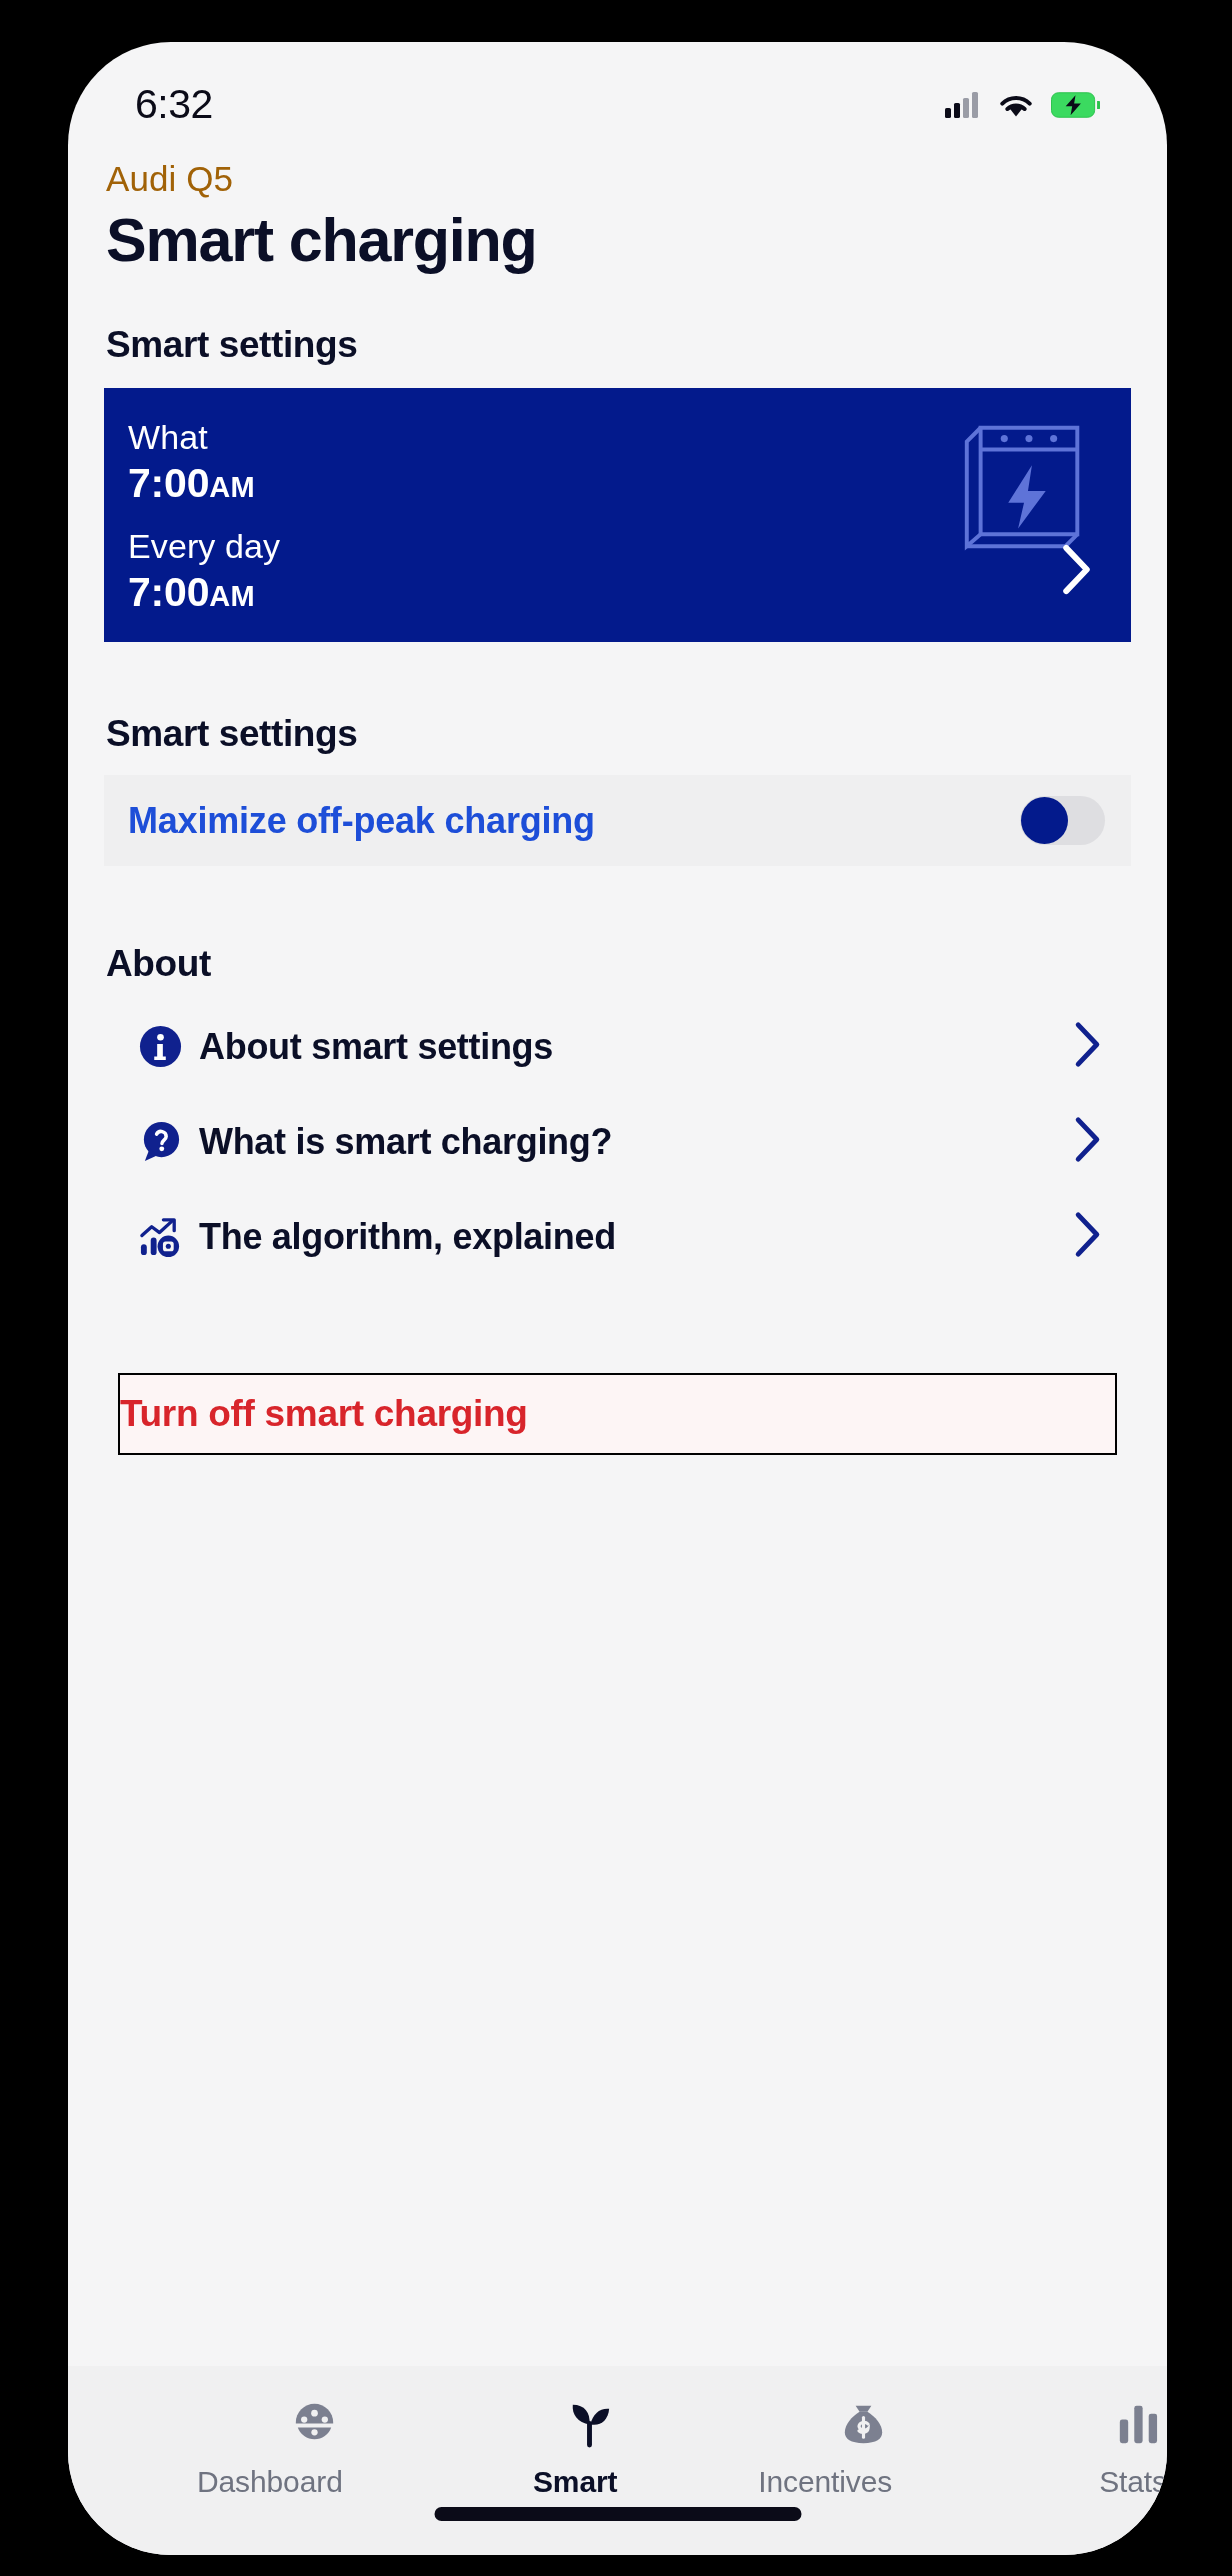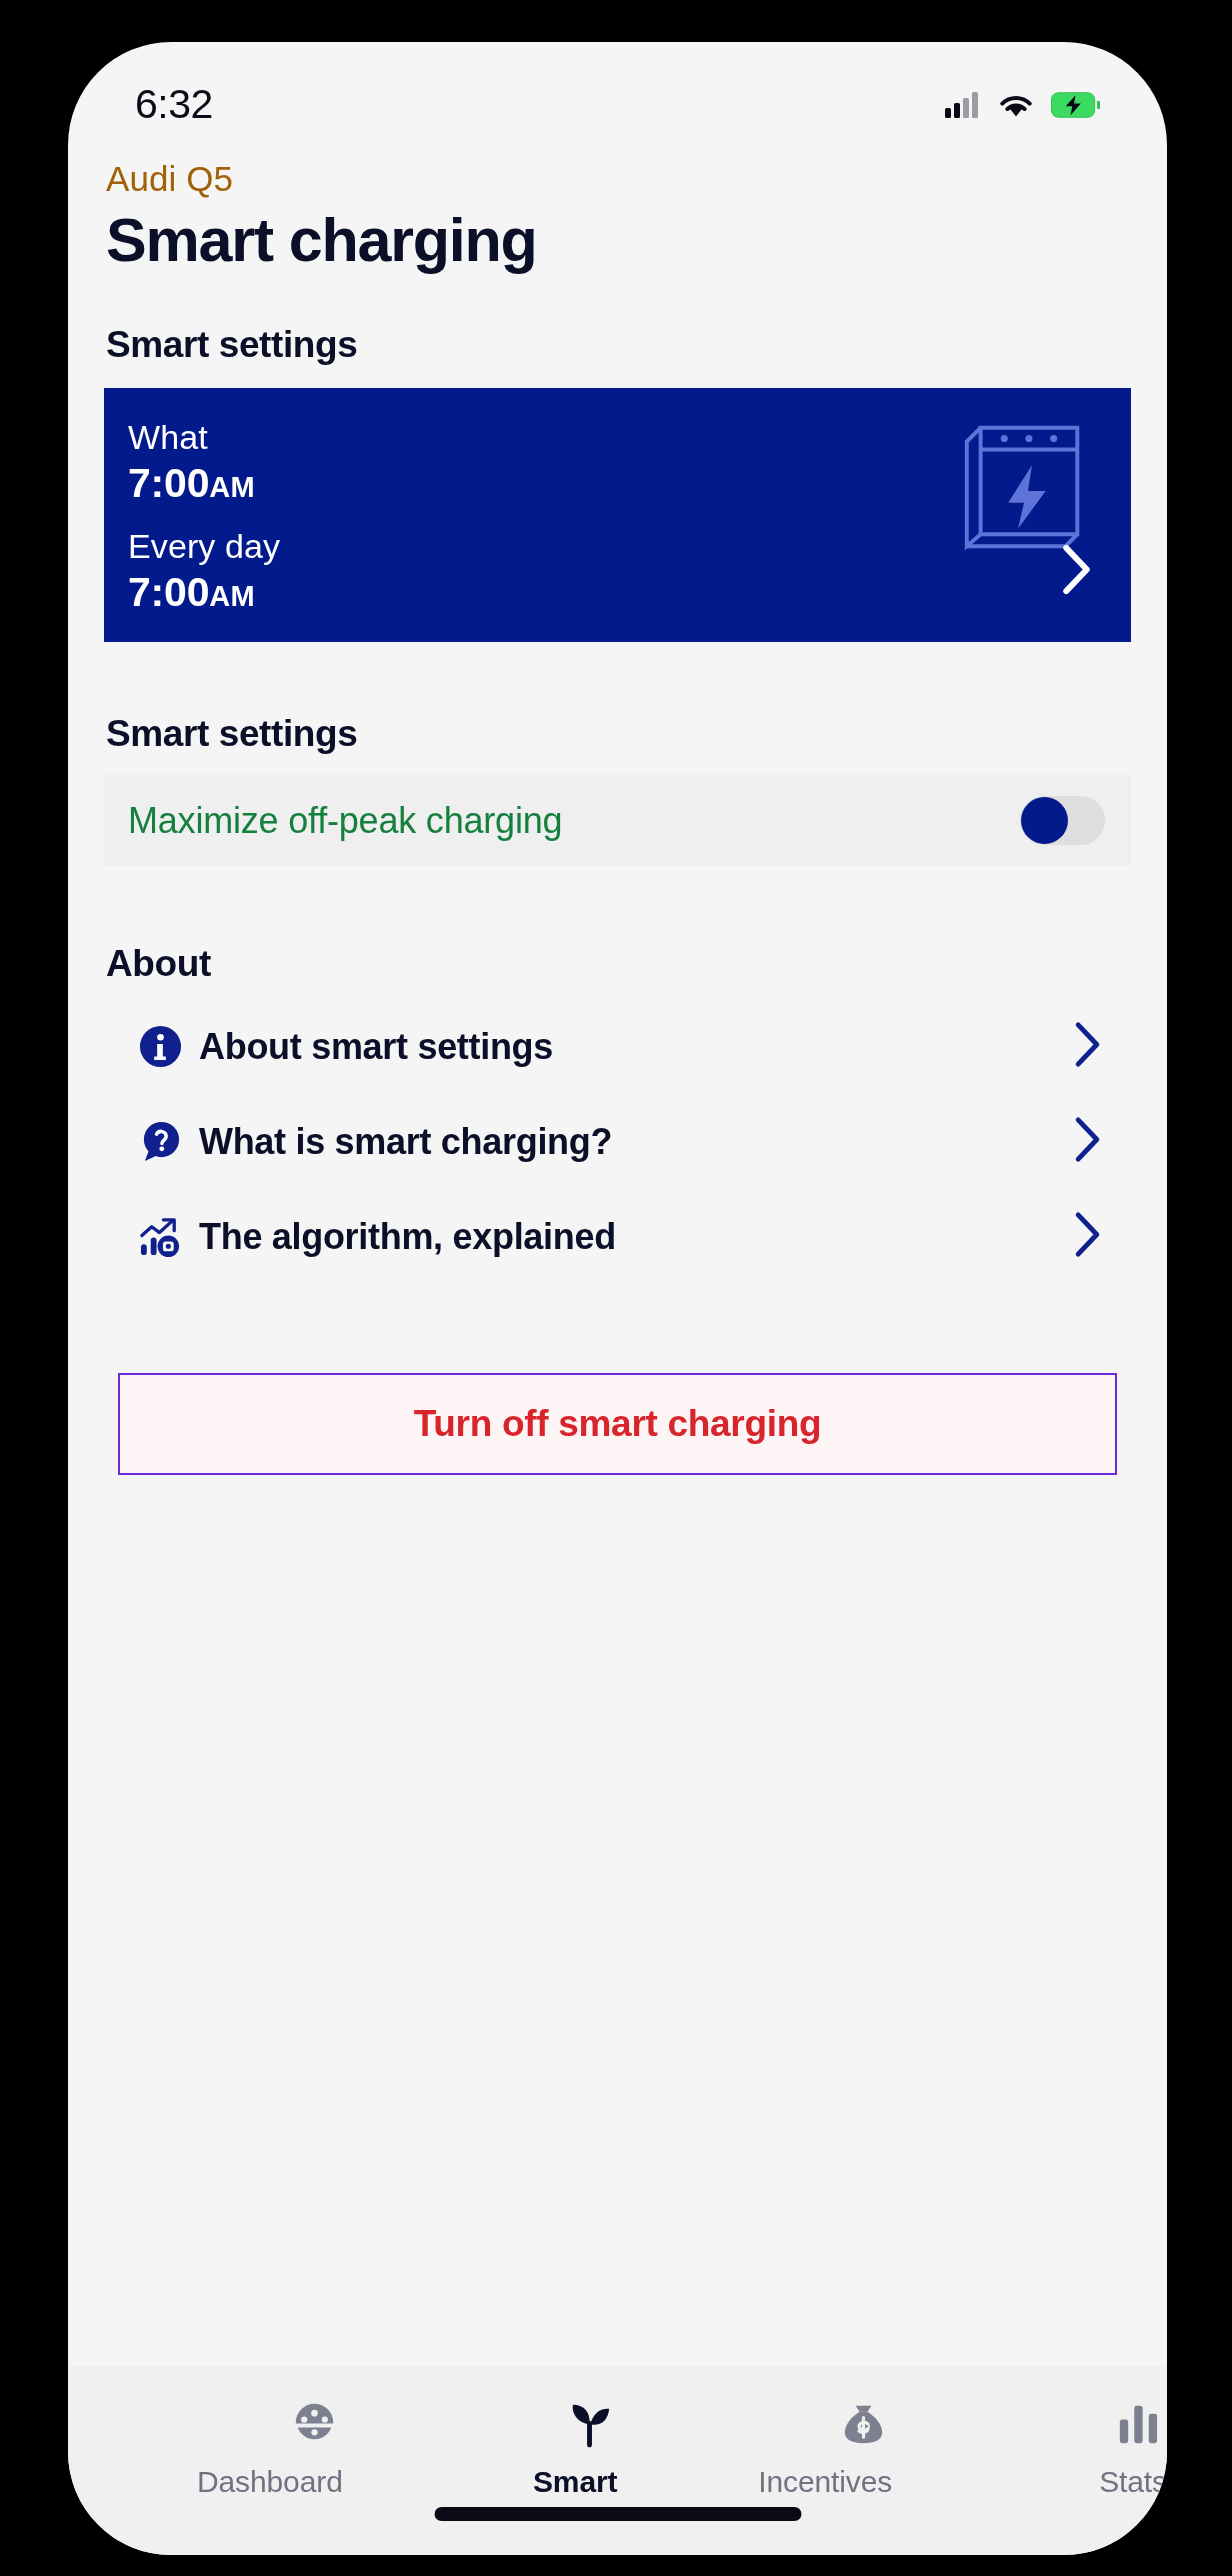--- a/index.html
+++ b/index.html
@@ -125,22 +125,22 @@
     background: #EFEFF0;
     height: 91px;
     display: flex;
     align-items: center;
     justify-content: space-between;
     padding: 0 26px 0 24px;
     cursor: pointer;
   }
   .setting-label {
     font-size: 36px;
-    font-weight: 400;
-    color: #15803d;
+    font-weight: 700;
+    color: #1d4ed8;
     letter-spacing: -0.2px;
   }
   .toggle {
     width: 85px; height: 49px;
     border-radius: 25px;
     background: #DEDEE1;
     position: relative;
     cursor: pointer;
     flex: 0 0 auto;
   }
@@ -174,26 +174,25 @@
     font-size: 36px;
     font-weight: 700;
     color: #0B0F27;
     letter-spacing: -0.3px;
     flex: 1 1 auto;
   }
 
   
   .danger-btn {
     margin: 89px 14px 0 14px;
-    height: 102px;
+    height: 82px;
     background: #FDF5F5;
-    border: 2px solid #6d28d9;
-    display: flex;
-    align-items: center;
-    justify-content: center;
+    border: 2px solid #000000;
+    display: flex;
+    align-items: center;
     cursor: pointer;
   }
   .danger-btn span {
     color: #D8252B;
     font-size: 37px;
     font-weight: 700;
     letter-spacing: -0.3px;
   }
 
   

